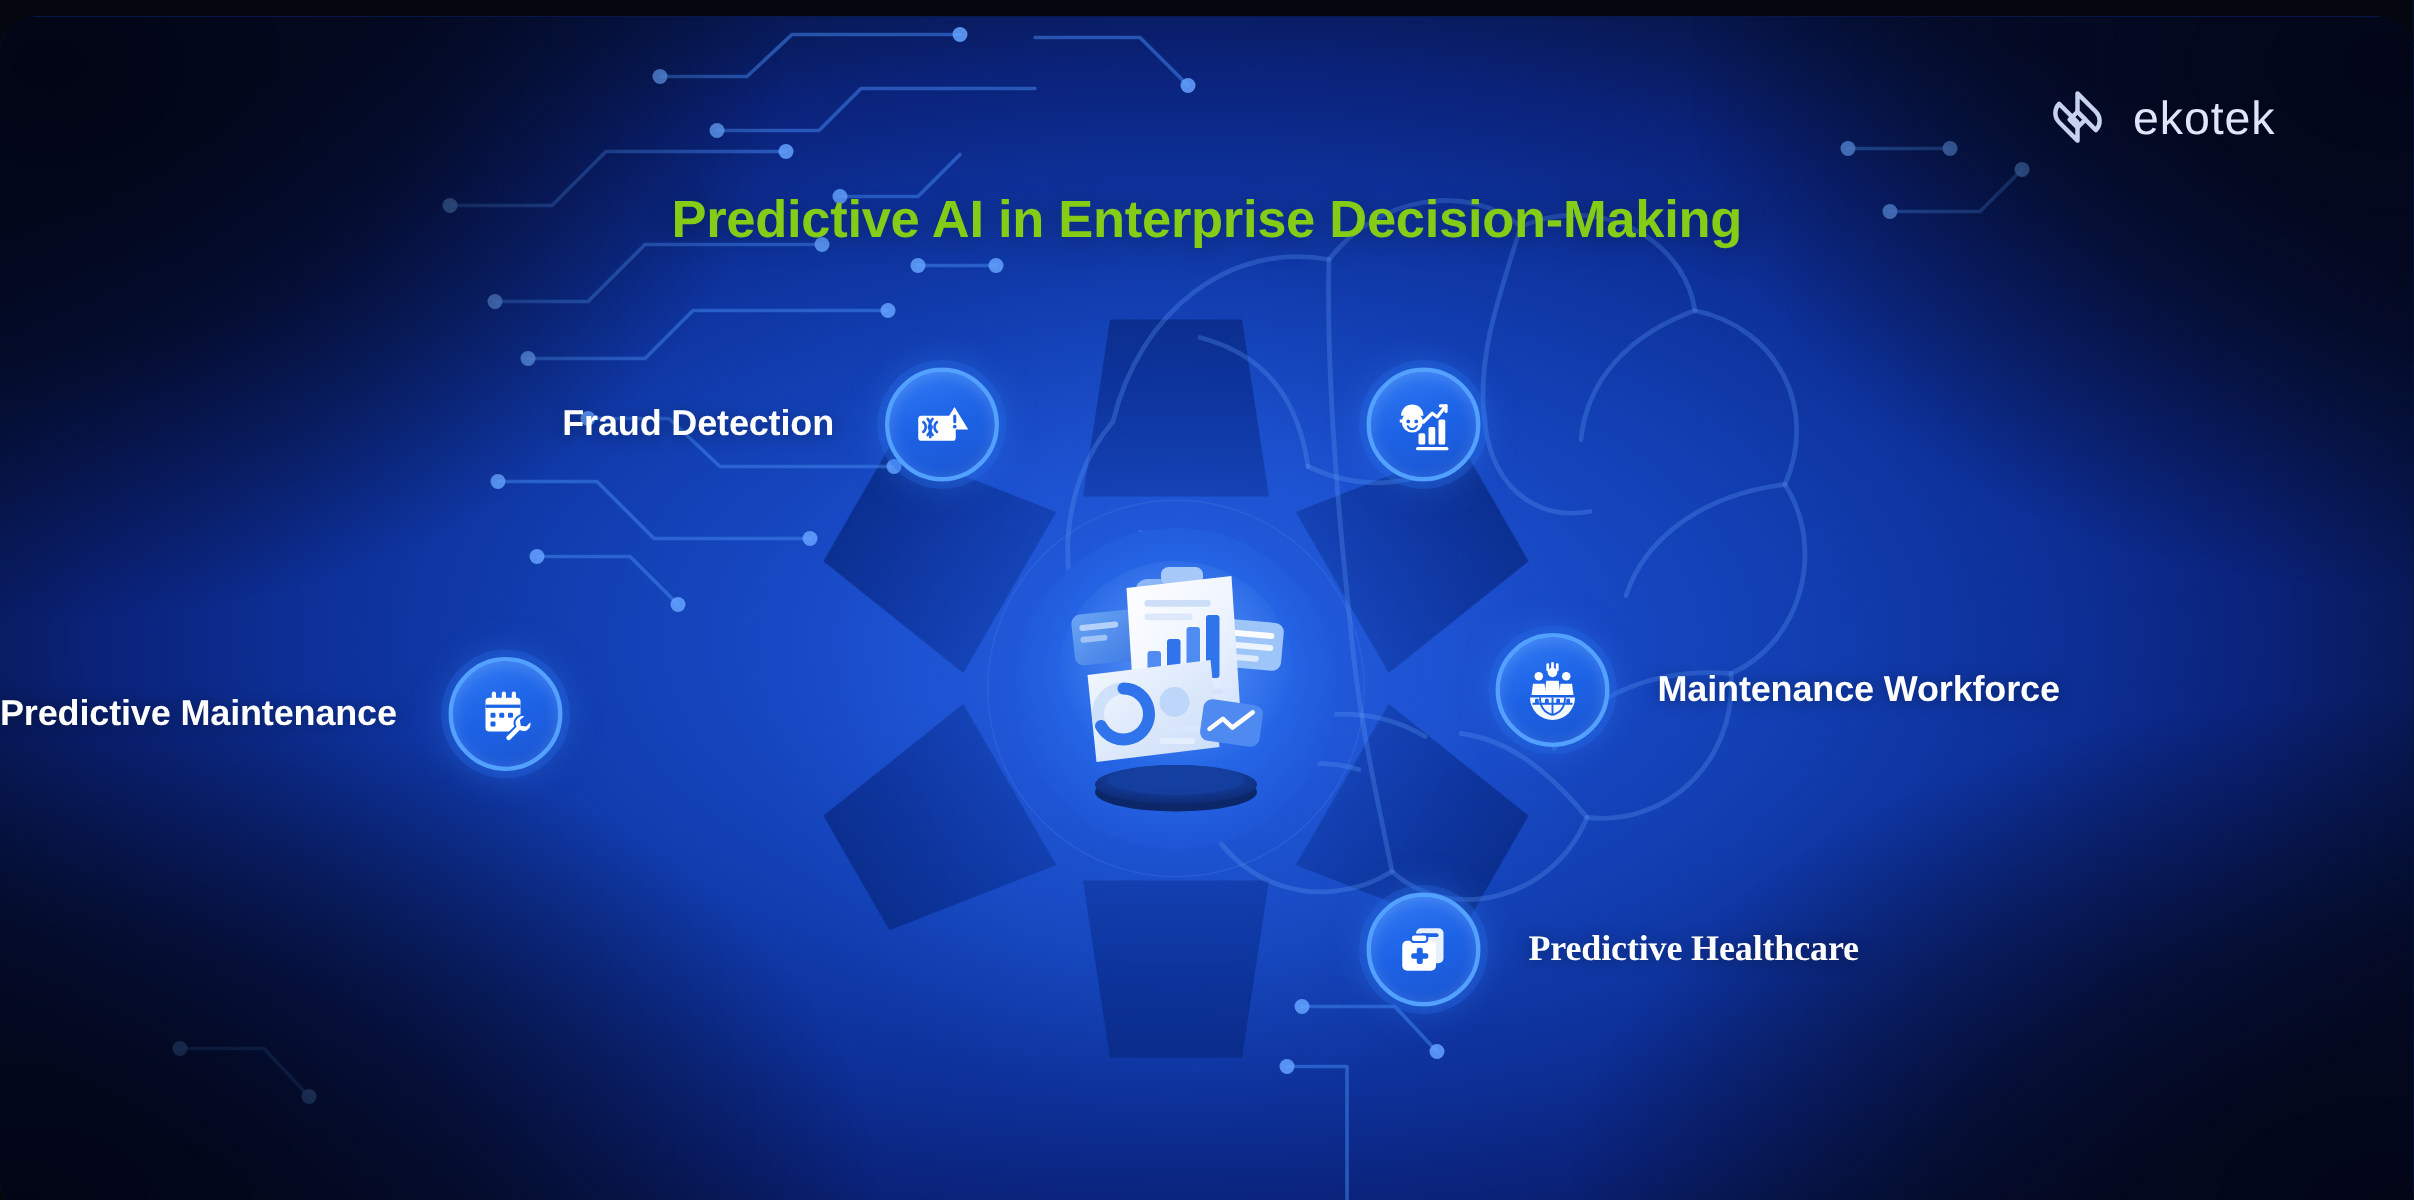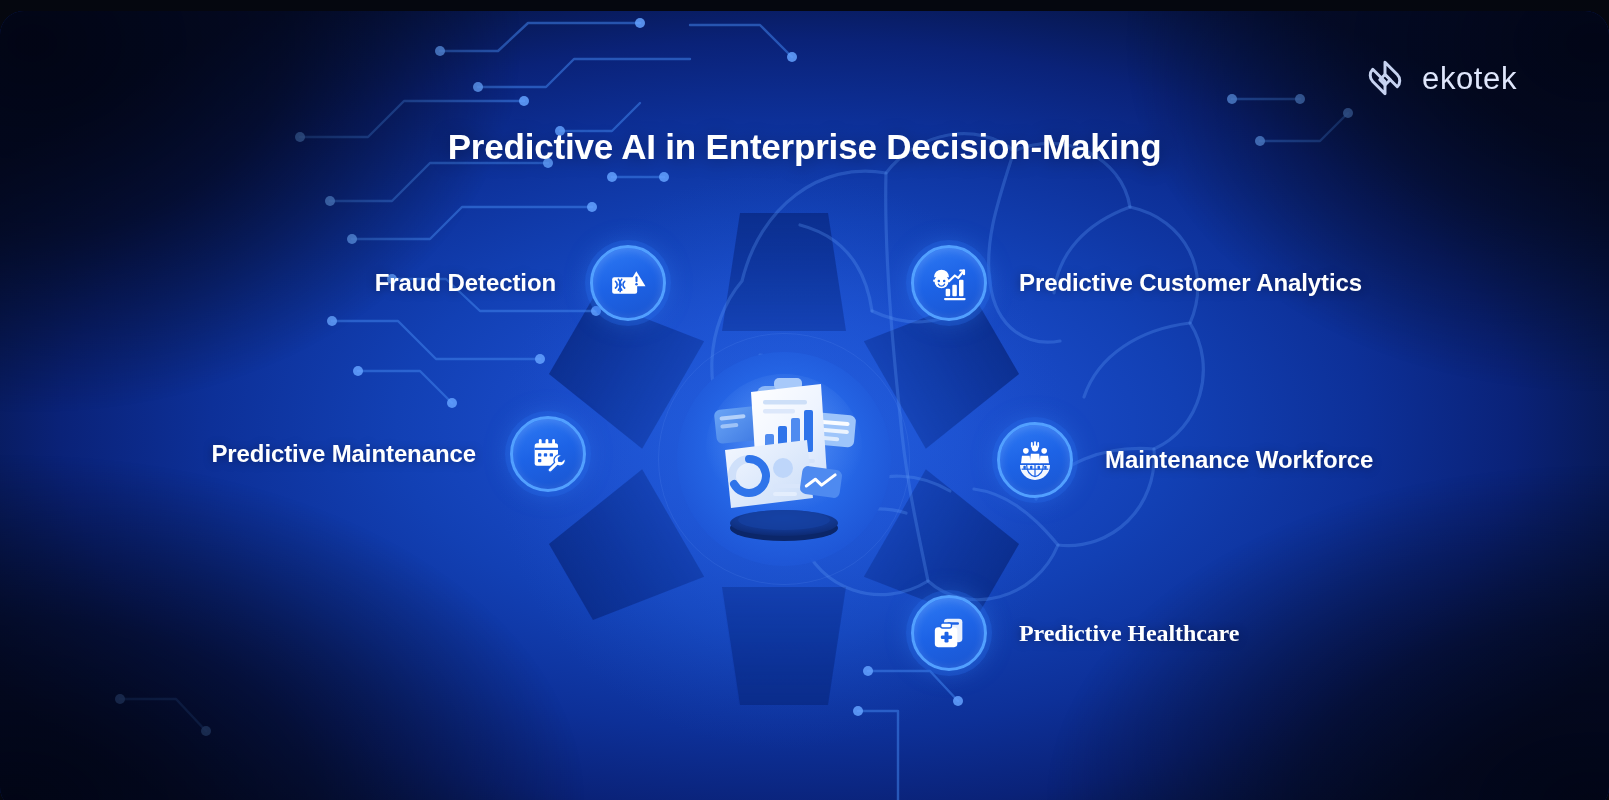--- a/index.html
+++ b/index.html
@@ -44,21 +44,21 @@
   .logo-mark{width:42px;height:42px;display:block;}
   .logo-text{
     font-size:31px; letter-spacing:.6px; color:#dfe6fb;
     font-weight:400; line-height:1;
   }
 
   
   .title{
     position:absolute; top:116px; left:0; right:0;
     text-align:center; z-index:40;
-    color:#ffffff;
+    color:#84cc16;
     font-size:35px; font-weight:bold;
     letter-spacing:-.2px;
     text-shadow:0 2px 18px rgba(0,0,0,.35);
   }
 
   
   .hub{
     position:absolute;
     left:784px; top:448px;
     transform:translate(-50%,-50%);
@@ -111,21 +111,21 @@
     font-weight:bold;
     letter-spacing:-.1px;
     white-space:nowrap;
     text-shadow:0 1px 10px rgba(0,0,0,.35);
   }
   .node.left{flex-direction:row;}
   .node.left .label{margin-right:34px;text-align:right;}
   .node.right .label{margin-left:32px;text-align:left;}
 
   .n-fraud   {left:0;   top:234px; width:666px; justify-content:flex-end;}
-  .n-maint   {left:0;   top:405px; width:586px; justify-content:flex-end;}
+  .n-maint   {left:0;   top:427px; width:586px; }
   .n-demand  {left:0;   top:584px; width:666px; justify-content:flex-end;}
   .n-cust    {left:911px; top:234px;}
   .n-work    {left:997px; top:411px;}
   .n-health  {left:911px; top:584px;font-family:Liberation Serif, serif;}
 </style>
 </head>
 <body>
 
 <div id="stage">
 
@@ -408,21 +408,20 @@
           <rect x="20" y="31" width="5.4" height="9" rx="1.3"></rect>
           <rect x="28" y="26" width="5.4" height="14" rx="1.3"></rect>
           <rect x="36" y="20" width="5.4" height="20" rx="1.3"></rect>
           <rect x="18" y="42" width="26" height="2.6" rx="1.3"></rect>
         </g>
 
         <path d="M24 22 L 31 15 L 35 18 L 42 9" fill="none" stroke="#ffffff" stroke-width="2.6" stroke-linecap="round" stroke-linejoin="round"></path>
         <path d="M42 9 H 37.5 M42 9 V 13.5" fill="none" stroke="#ffffff" stroke-width="2.6" stroke-linecap="round"></path>
       </svg>
     </span>
-    <span class="label">Predictive Customer Analytics</span>
   </div>
 
   <div class="node right n-work">
     <span class="bubble">
       <svg viewBox="0 0 48 48">
 
         <g fill="#ffffff">
           <circle cx="13" cy="13" r="3.4"></circle>
           <path d="M8.4 19 h9.2 l 1.2 9 H 7.2 z"></path>
           <circle cx="35" cy="13" r="3.4"></circle>

